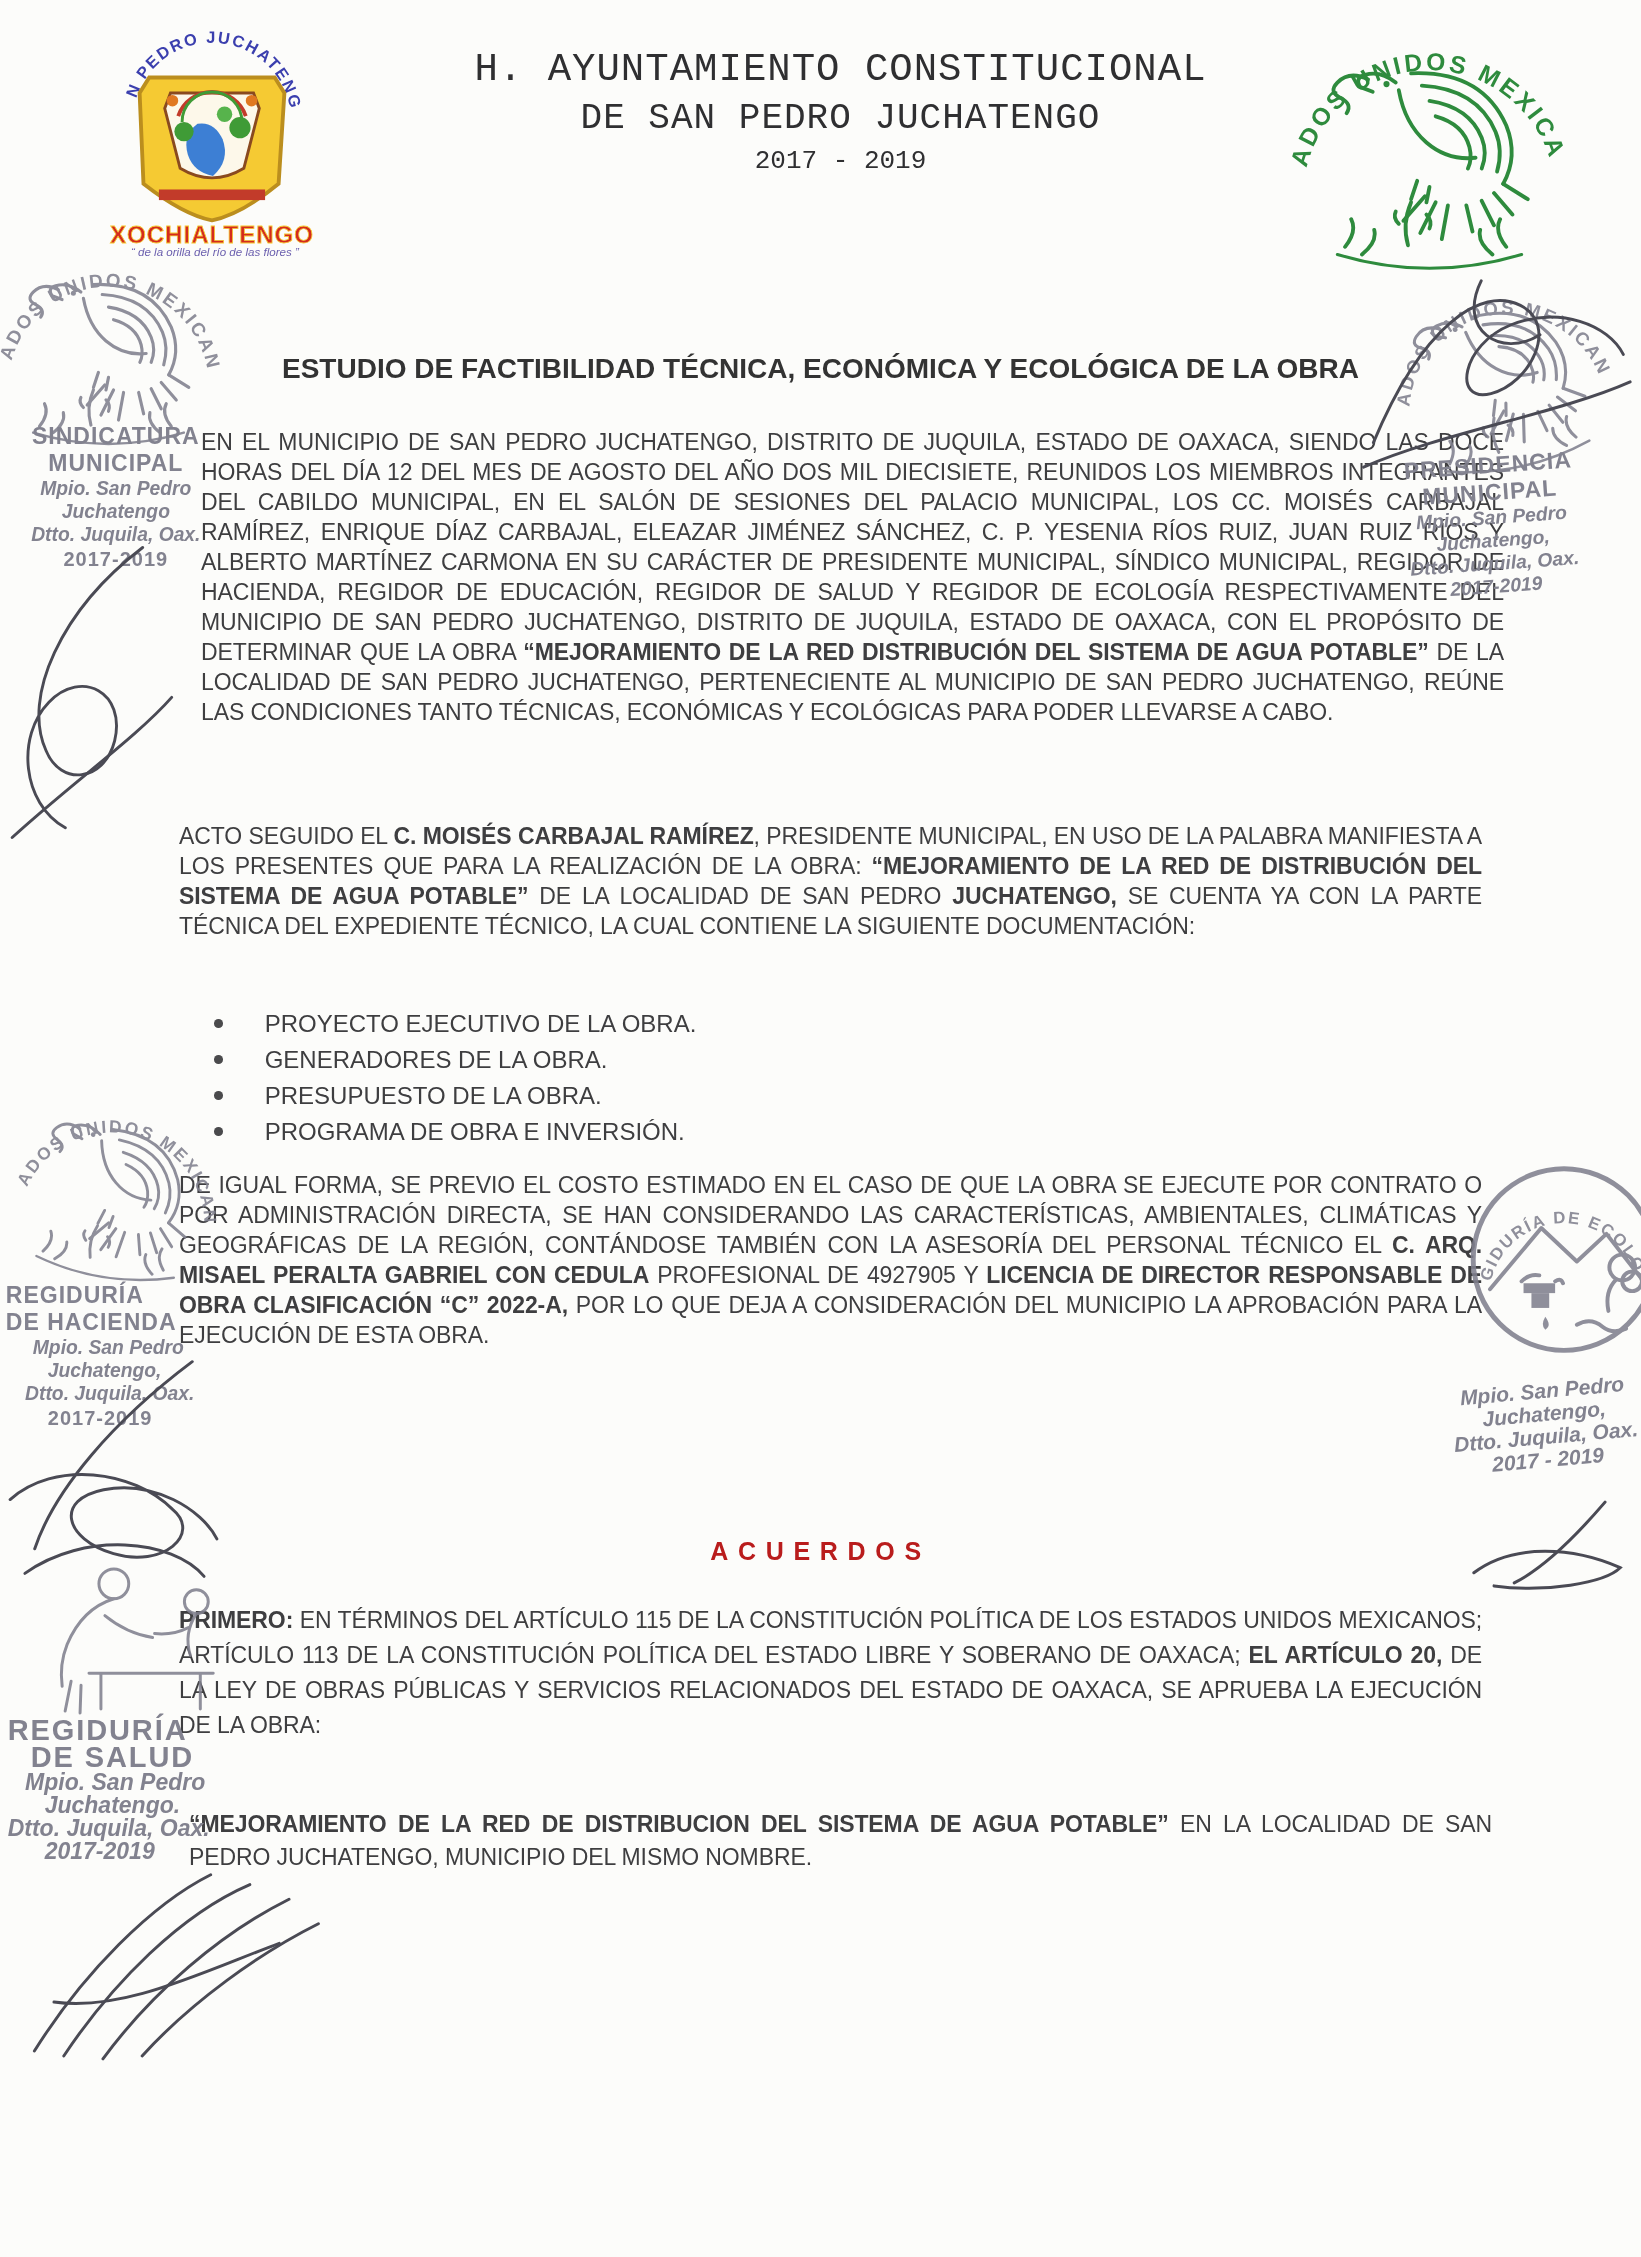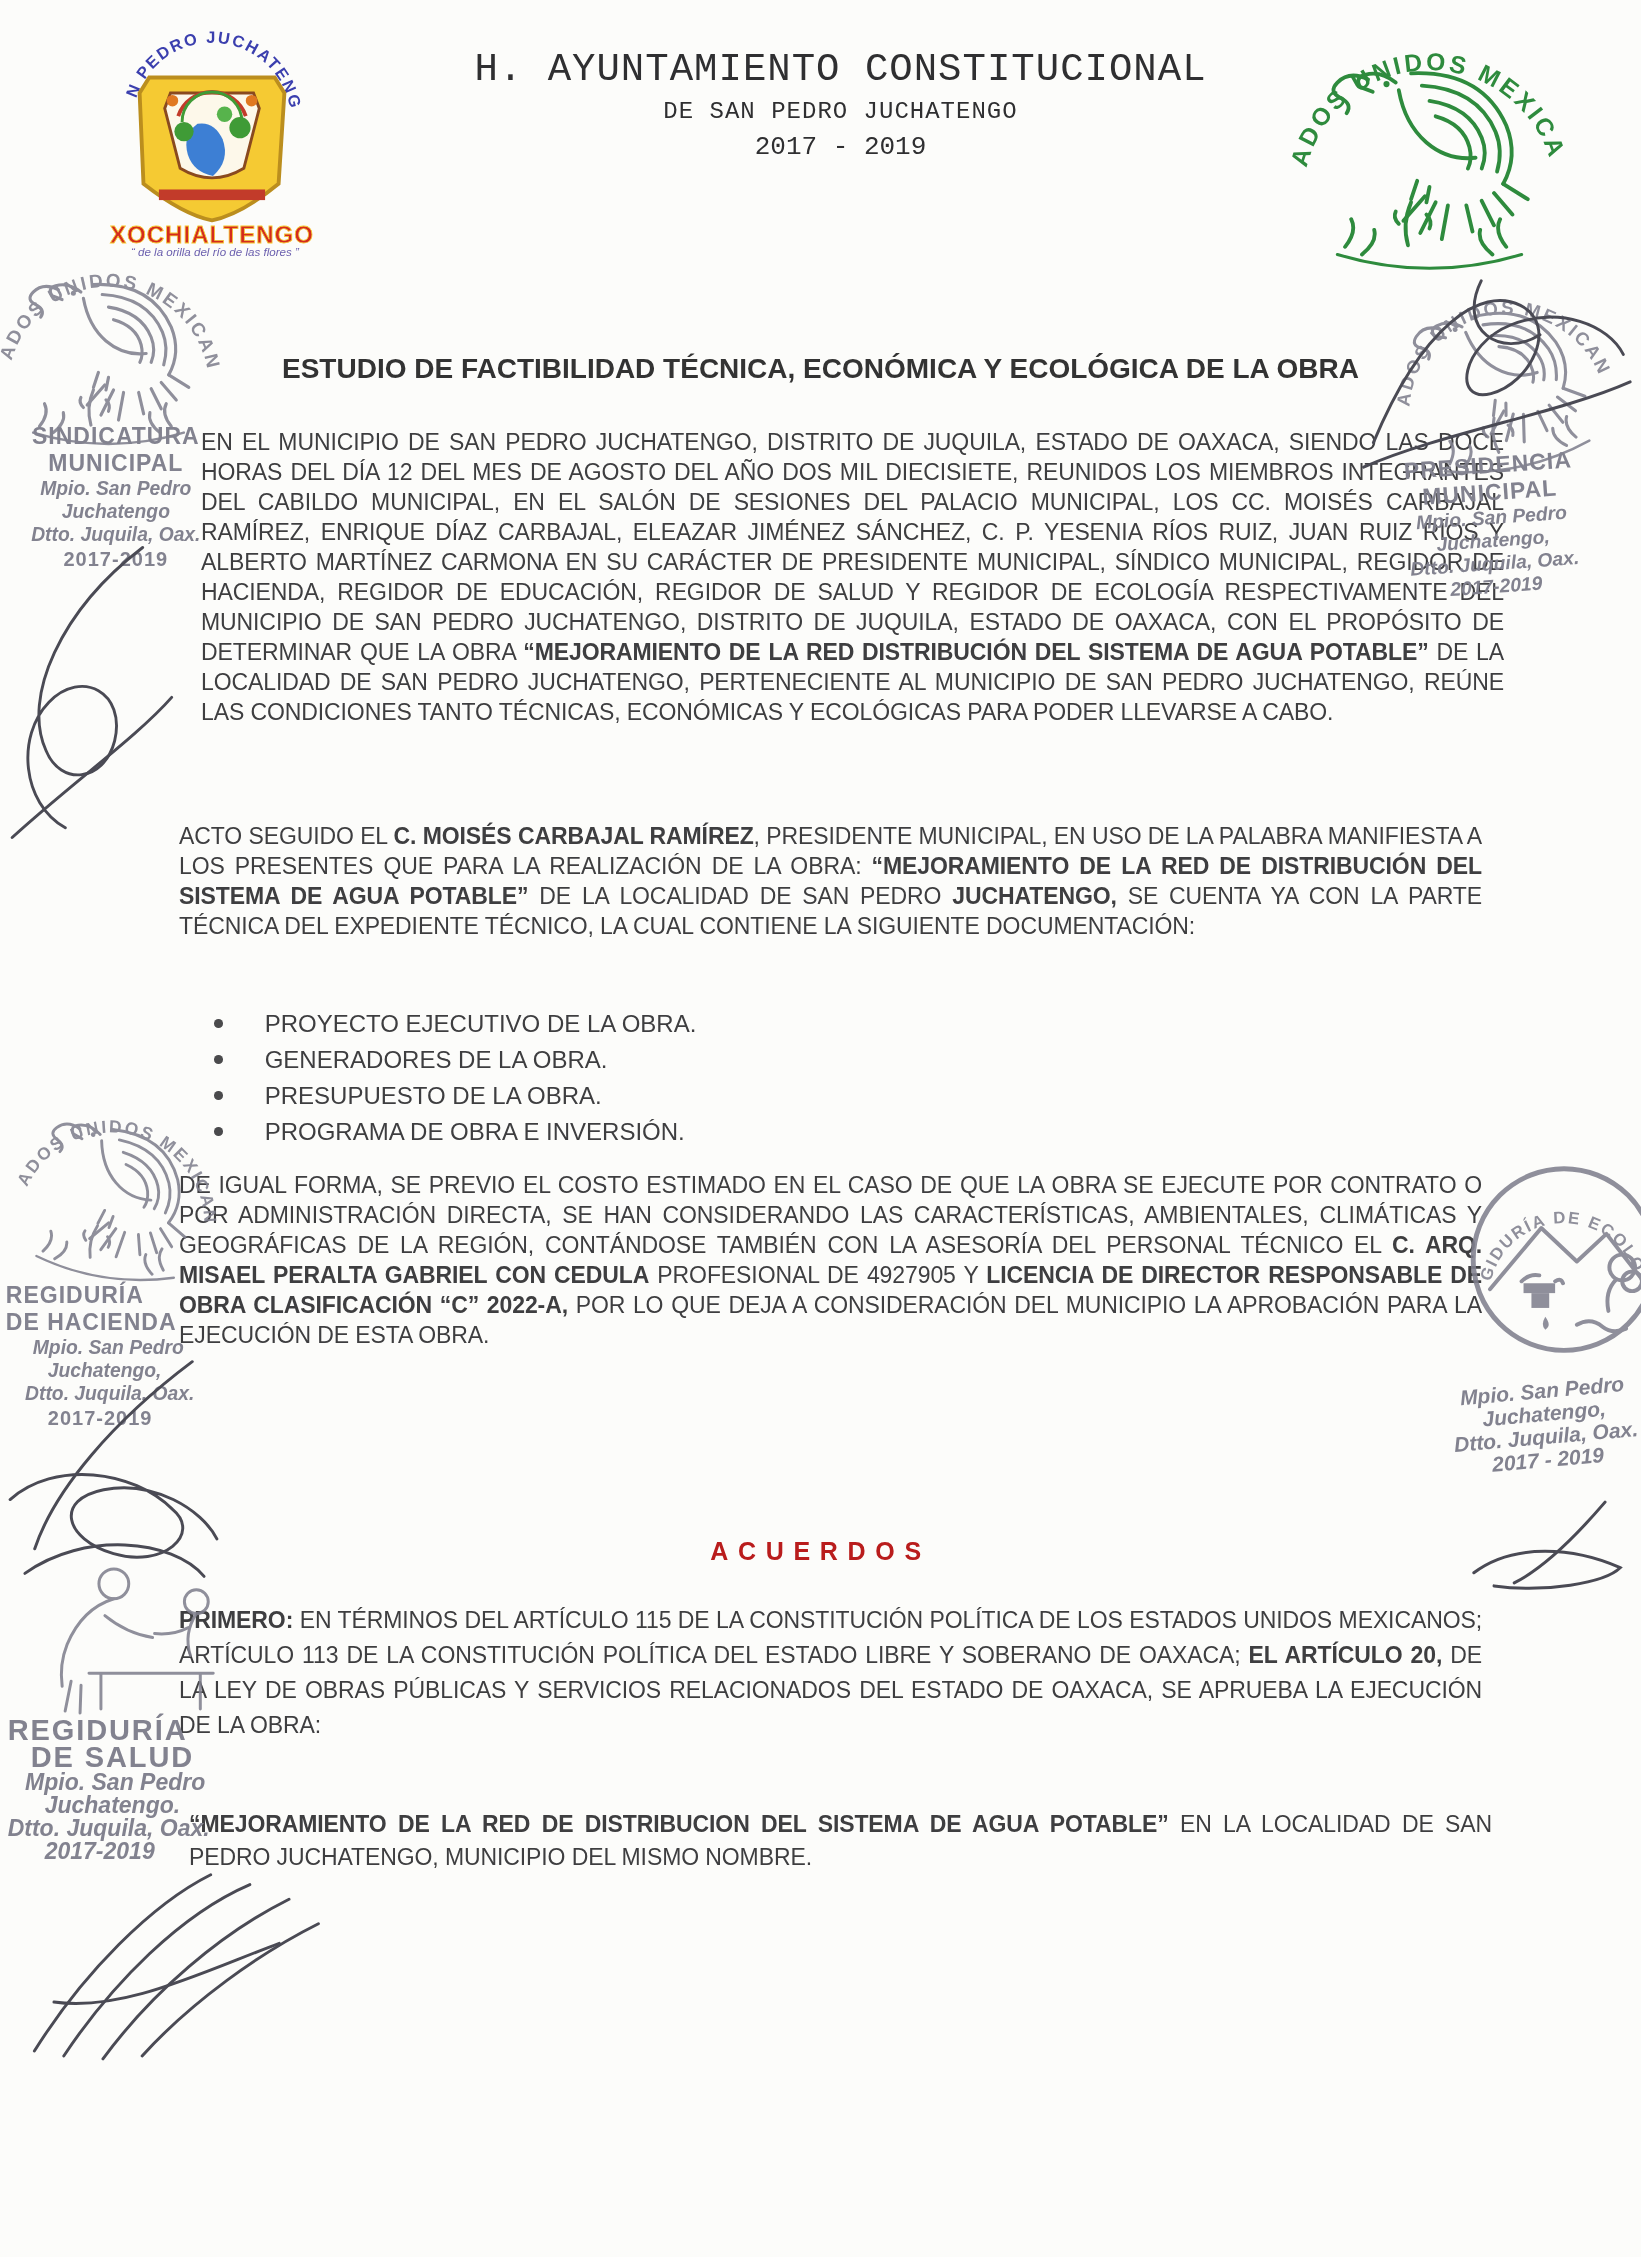--- a/index.html
+++ b/index.html
@@ -5,21 +5,21 @@
   html,body{margin:0;padding:0;background:#888;}
   .page{
     position:relative;width:1641px;height:2257px;margin:0 auto;
     background:#fcfcfa;overflow:hidden;
     font-family:"Liberation Sans",sans-serif;color:#3e3e40;
   }
   
   .header{position:absolute;left:406px;top:48px;width:869px;text-align:center;
     font-family:Liberation Mono, monospace;color:#2f2f31;}
   .header .h1{font-size:39px;letter-spacing:1px;}
-  .header .h2{font-size:24px;margin-top:5.8px;letter-spacing:1px;}
+  .header .h2{font-size:36px;margin-top:5.8px;letter-spacing:1px;}
   .header .h3{font-size:26px;margin-top:7.7px;}
   
   .doc-title{position:absolute;left:164px;top:353px;width:1313px;text-align:center;
     font-size:28px;font-weight:700;color:#333;}
   
   .para{position:absolute;left:179px;width:1303px;font-size:23px;line-height:30px;
     text-align:justify;color:#3e3e40;letter-spacing:-0.1px;}
   .para span.b{font-weight:700;}
   #p1{top:427px;margin-left:22px;}
   #p2{top:821px;}

